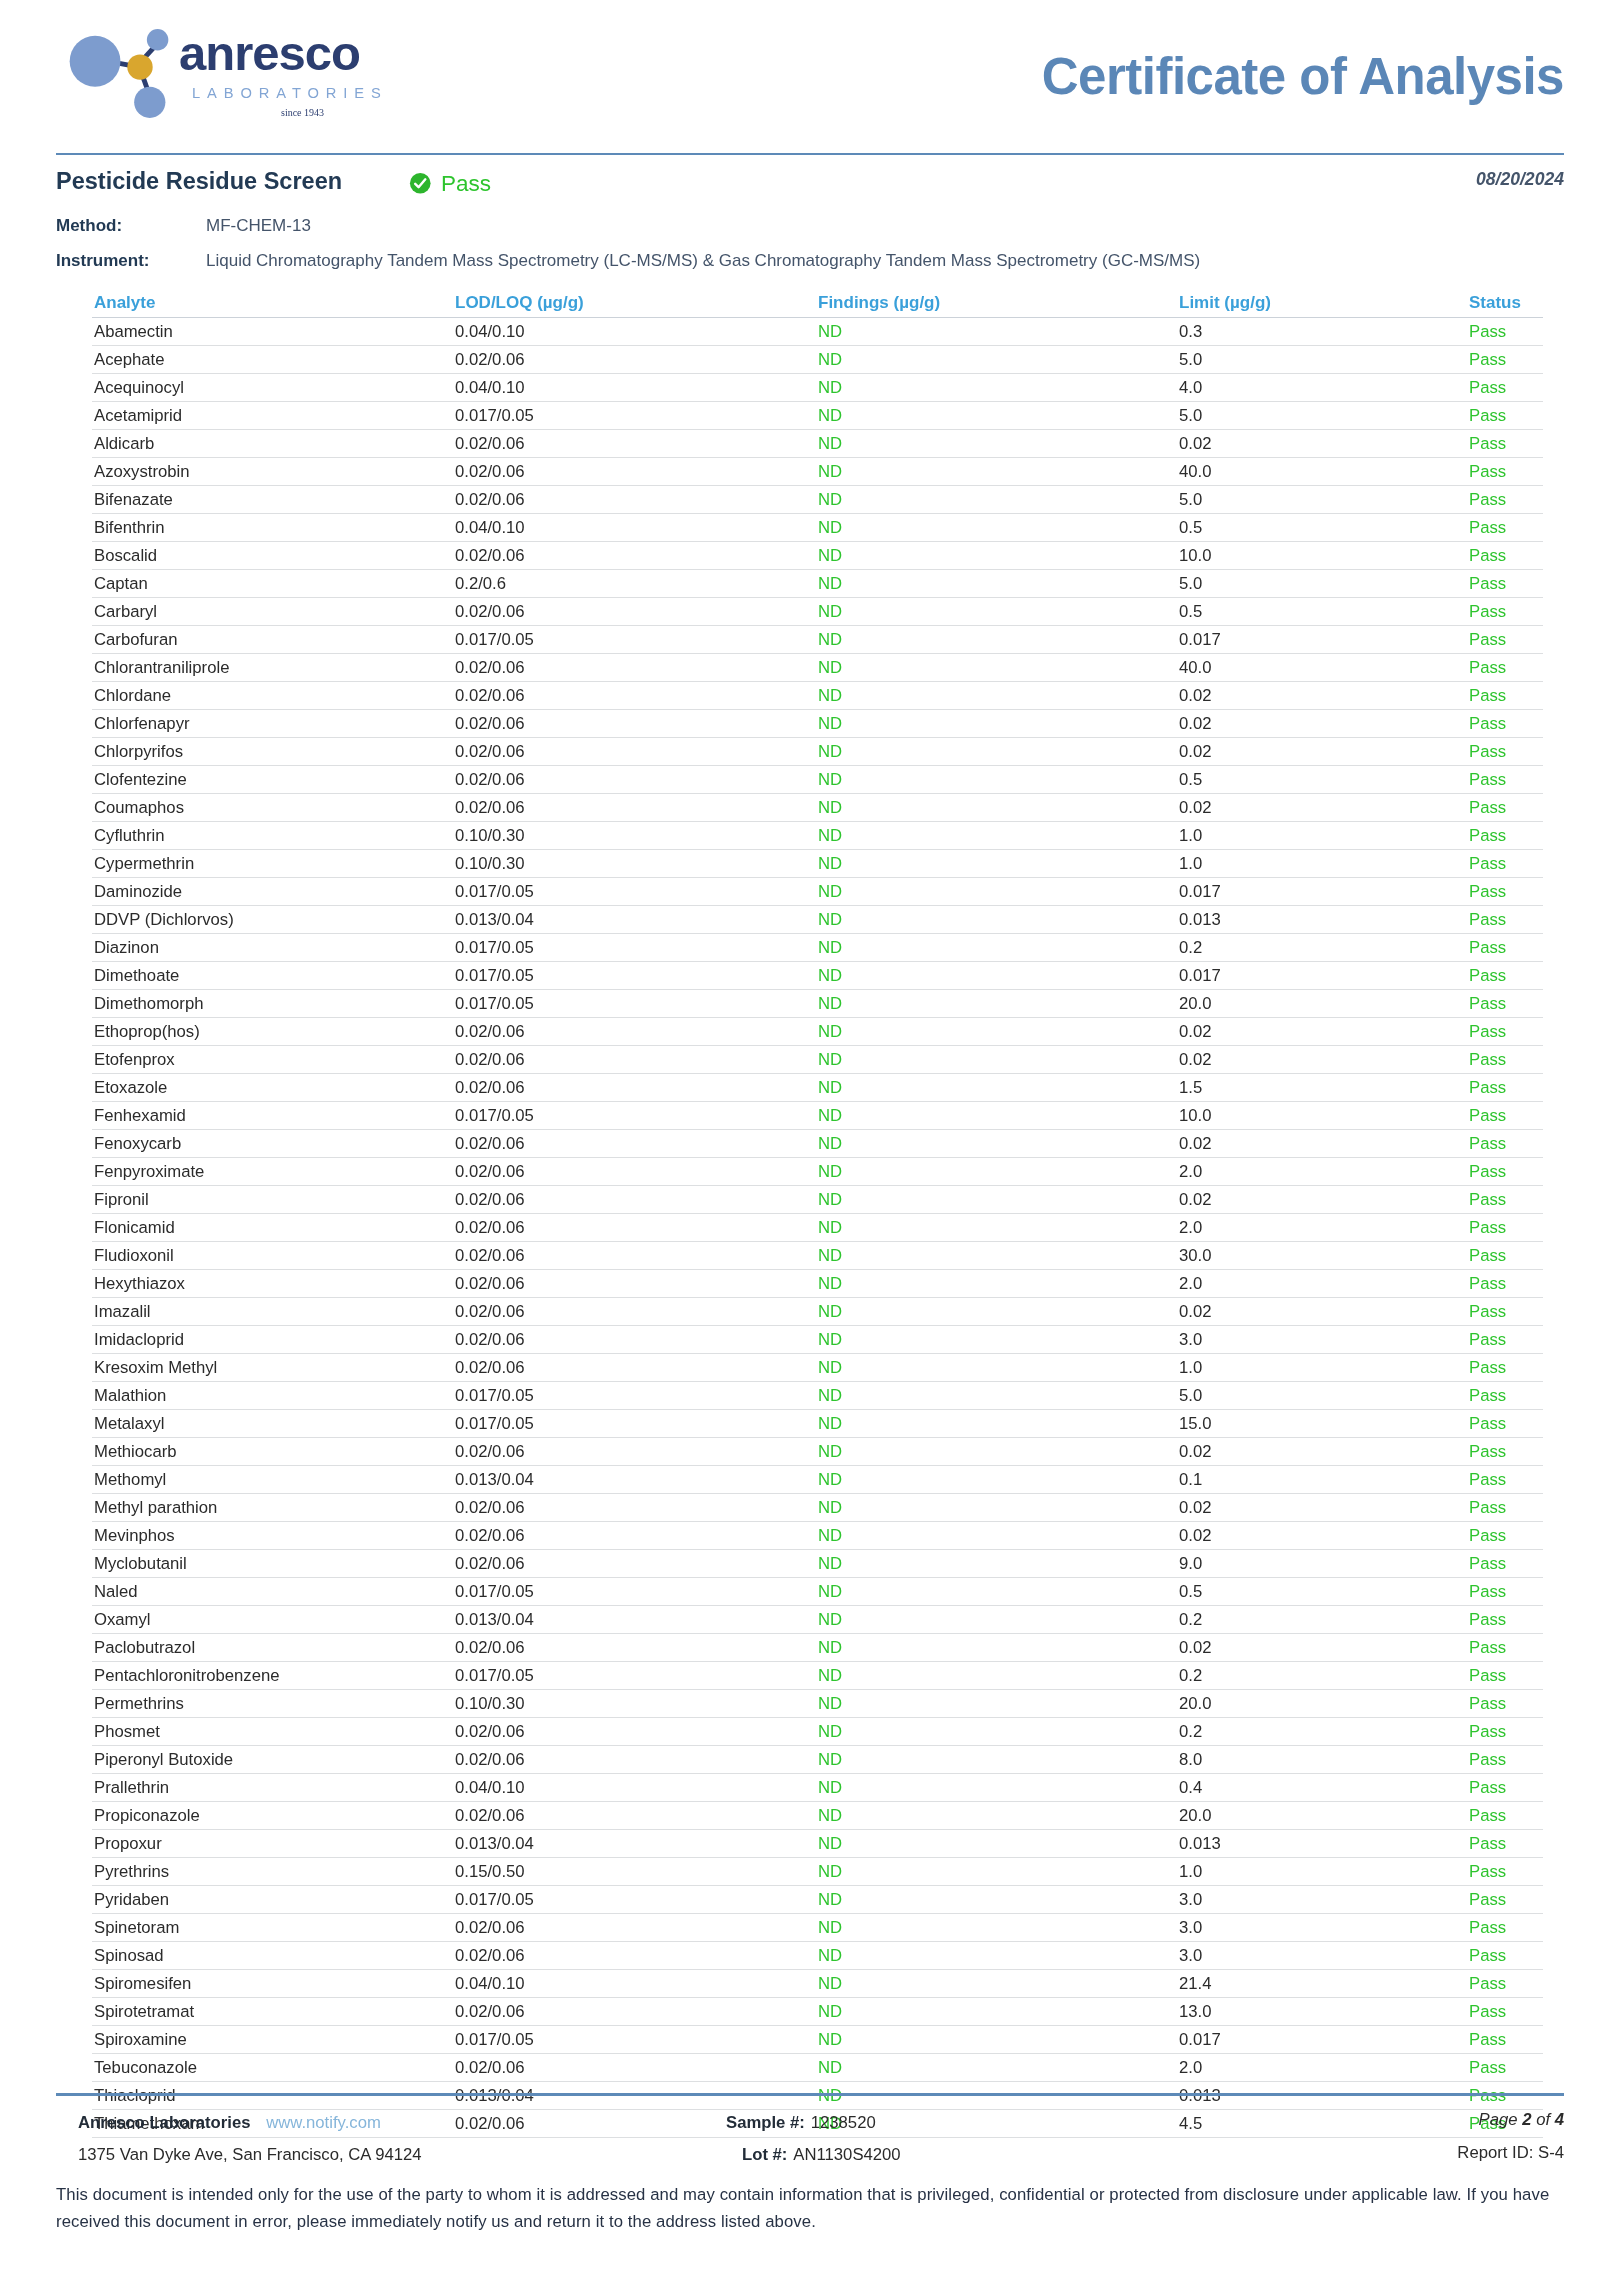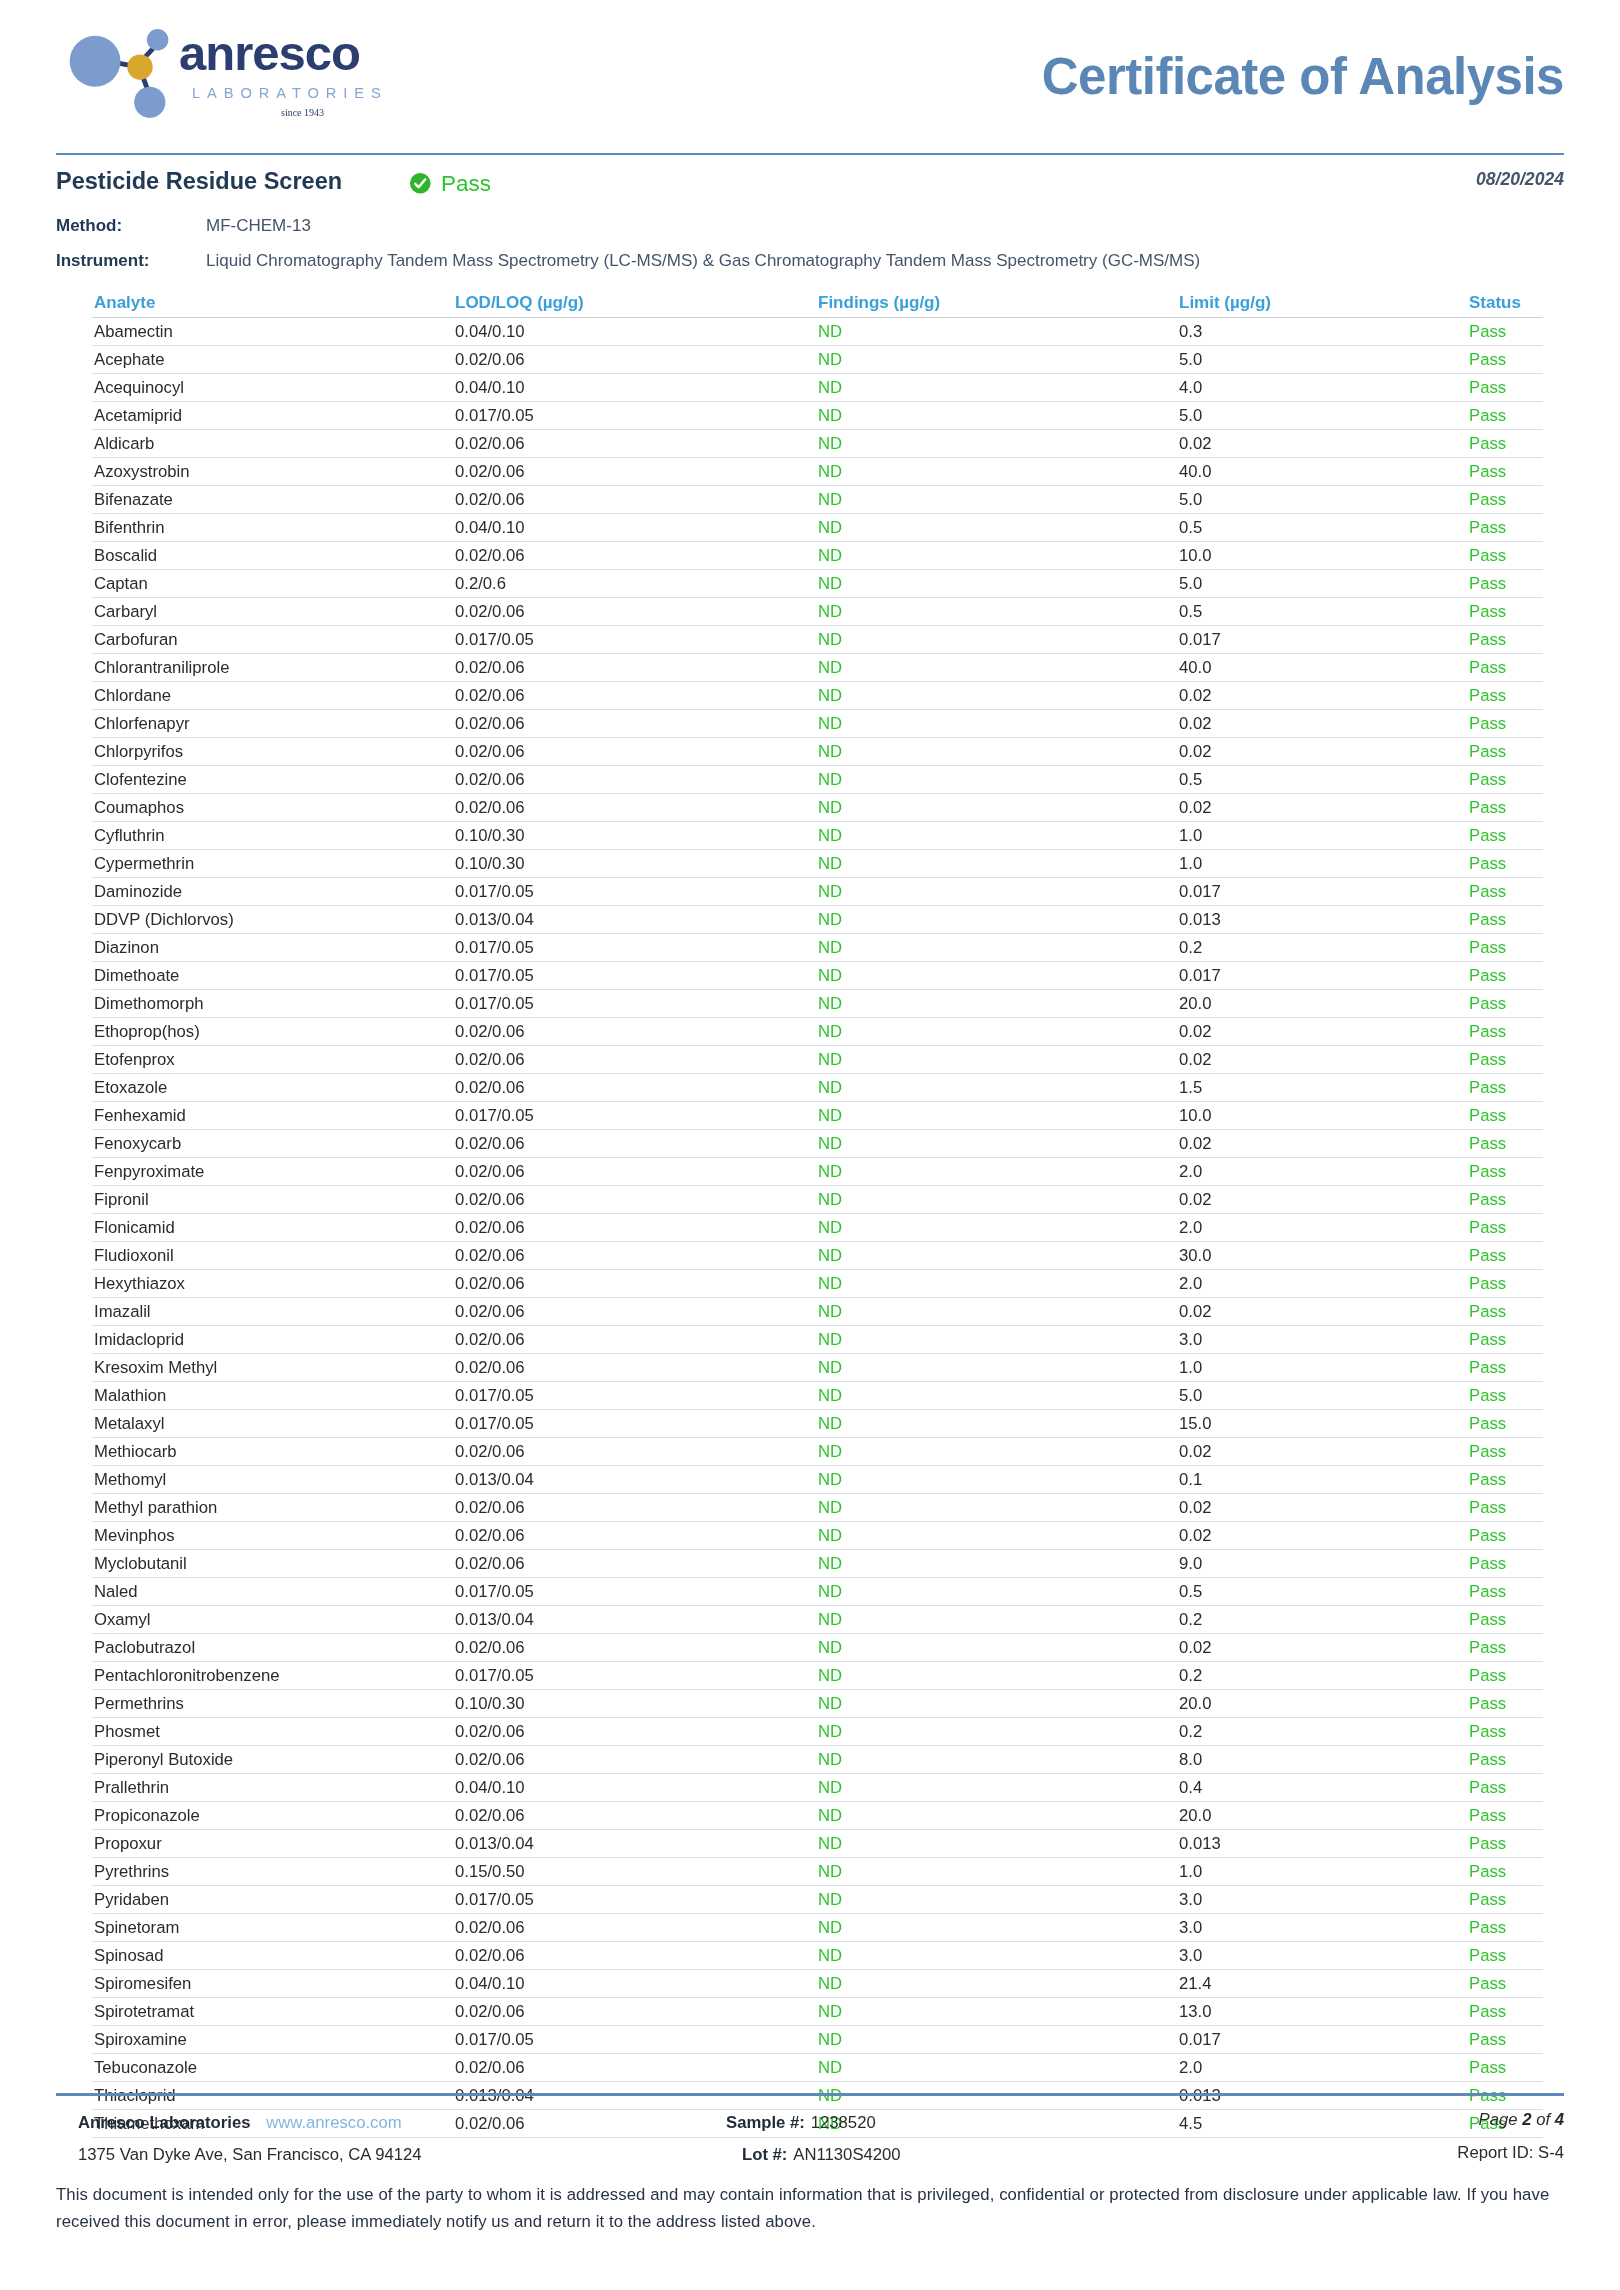--- a/index.html
+++ b/index.html
@@ -556,21 +556,21 @@
           <div class="td c-lod">0.02/0.06</div>
           <div class="td c-find green">ND</div>
           <div class="td c-limit">4.5</div>
           <div class="td c-status green">Pass</div>
         </div>
       </div>
   </div>
 
   <div class="rule-bottom"></div>
   <div class="ft ft-company">
-    <span>Anresco Laboratories</span><span class="ft-site">www.anresco.com</span>
+    <span>Anresco Laboratories</span><span class="ft-site">www.notify.com</span>
   </div>
   <div class="ft ft-address">1375 Van Dyke Ave, San Francisco, CA 94124</div>
   <div class="ft ft-sample">
     <span class="ft-label">Sample #:</span><span>1238520</span>
   </div>
   <div class="ft ft-lot">
     <span class="ft-label">Lot #:</span><span>AN1130S4200</span>
   </div>
   <div class="ft ft-page">
     <span>Page</span>

